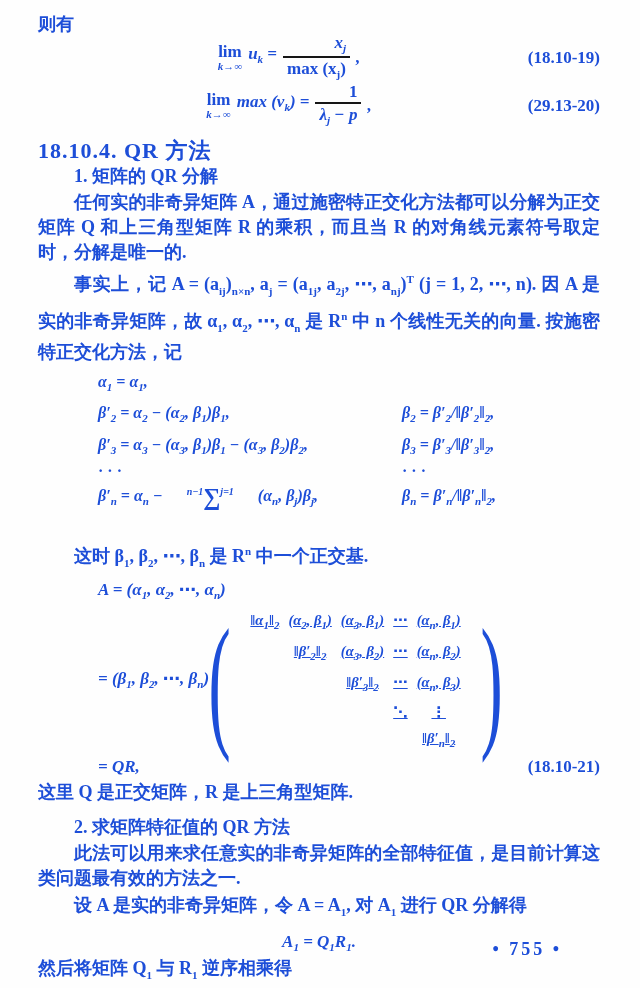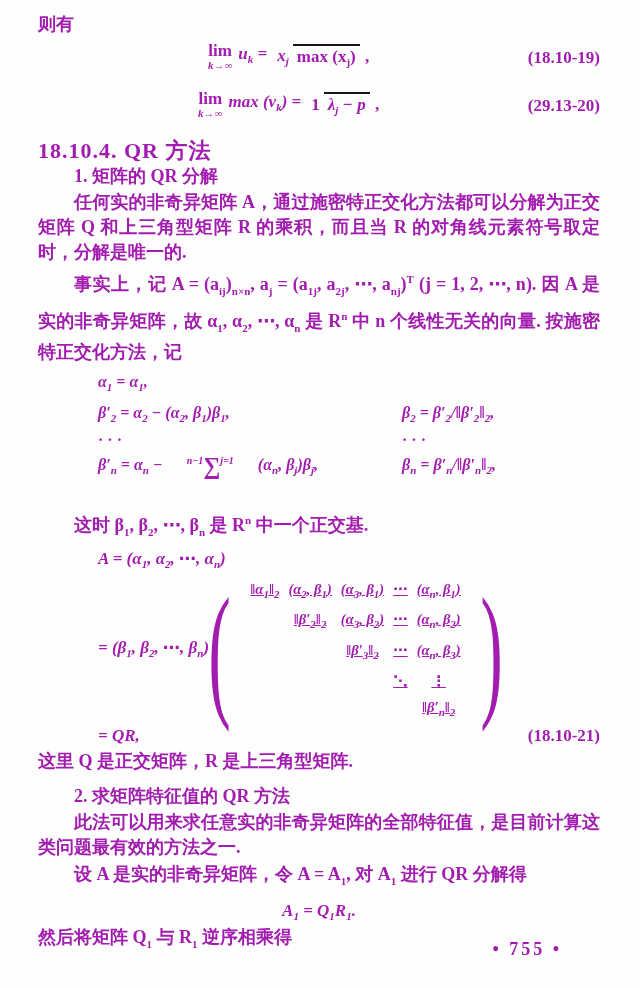--- a/index.html
+++ b/index.html
@@ -1,33 +1,33 @@
 <!DOCTYPE html>
 <html><head>
 <meta charset="utf-8">
 <style>
   html,body{margin:0;padding:0;background:#e8e8e8;}
   .page{
     position:relative; box-sizing:border-box;
     width:640px; height:988px; margin:0 auto;
-    background:#fefefe; color:#a21caf;
+    background:#fefefe; color:#1d4ed8;
     font-family:"Liberation Serif","DejaVu Serif","DejaVu Sans",serif;
     font-weight:700; font-size:18px; line-height:25px;
     padding:12px 40px 0 38px; overflow:hidden;
   }
   .lead{height:22px;}
   .math{font-style:italic;}
   .upright{font-style:normal;}
   .eq-row{position:relative; display:flex; align-items:center; justify-content:center; height:42px; font-size:17px;}
   .eq-row .eq-body{display:inline-flex; align-items:center; gap:6px; margin-right:60px;}
   .eq-label{position:absolute; right:0; top:50%; transform:translateY(-50%); font-style:normal; font-weight:700; font-size:17px;}
   .lim{display:inline-flex; flex-direction:column; align-items:center; line-height:1;}
   .lim .top{font-style:normal;}
   .lim .bot{font-size:11px; margin-top:1px;}
-  .frac{display:inline-flex; align-items:center; vertical-align:middle; line-height:1.2;}
+  .frac{display:inline-flex; flex-direction:column; align-items:flex-end; vertical-align:middle; line-height:1.2;}
   .frac .den{border-top:2px solid #161616; padding:1px 4px 0 4px;}
   .frac .num{padding:0 4px;}
   h2.sec{font-size:22px; margin:12px 0 0 0; height:26px; line-height:26px; letter-spacing:1px; font-weight:700;}
   .subhead{height:22px; padding-left:36px;}
   p.para{margin:4px 0 0 0; text-indent:2em; text-align:justify;}
   p.tight{margin-top:2px;}
   .gs{margin-top:4px; font-size:16px;}
   .gs-row{display:flex; align-items:center; min-height:22px;}
   .gs-l{flex:1; margin-left:60px;}
   .gs-r{width:198px;}
@@ -93,20 +93,24 @@
   <p class="para">任何实的非奇异矩阵 A，通过施密特正交化方法都可以分解为正交矩阵 Q 和上三角型矩阵 R 的乘积，而且当 R 的对角线元素符号取定时，分解是唯一的.</p>
   <p class="para tight">事实上，记 A = (a<sub>ij</sub>)<sub>n×n</sub>, a<sub>j</sub> = (a<sub>1j</sub>, a<sub>2j</sub>, ⋯, a<sub>nj</sub>)<sup>T</sup> (j = 1, 2, ⋯, n). 因 A 是实的非奇异矩阵，故 α<sub>1</sub>, α<sub>2</sub>, ⋯, α<sub>n</sub> 是 R<sup>n</sup> 中 n 个线性无关的向量. 按施密特正交化方法，记</p>
 
   <div class="gs">
     <div class="gs-row">
       <span class="gs-l math">α<sub>1</sub> = α<sub>1</sub>,</span>
     </div>
     <div class="gs-row">
       <span class="gs-l math">β′<sub>2</sub> = α<sub>2</sub> − (α<sub>2</sub>, β<sub>1</sub>)β<sub>1</sub>,</span>
       <span class="gs-r math">β<sub>2</sub> = β′<sub>2</sub>/‖β′<sub>2</sub>‖<sub>2</sub>,</span>
+    </div>
+    <div class="gs-row">
+      <span class="gs-l math">β′<sub>3</sub> = α<sub>3</sub> − (α<sub>3</sub>, β<sub>1</sub>)β<sub>1</sub> − (α<sub>3</sub>, β<sub>2</sub>)β<sub>2</sub>,</span>
+      <span class="gs-r math">β<sub>3</sub> = β′<sub>3</sub>/‖β′<sub>3</sub>‖<sub>2</sub>,</span>
     </div>
     <div class="gs-row gs-dots">
       <span class="gs-l upright">·  ·  ·</span>
       <span class="gs-r upright">·  ·  ·</span>
     </div>
     <div class="gs-row gs-sum">
       <span class="gs-l math">
         <span>β′<sub>n</sub> = α<sub>n</sub> −</span>
         <span class="sigma">
           <span class="stop">n−1</span>

